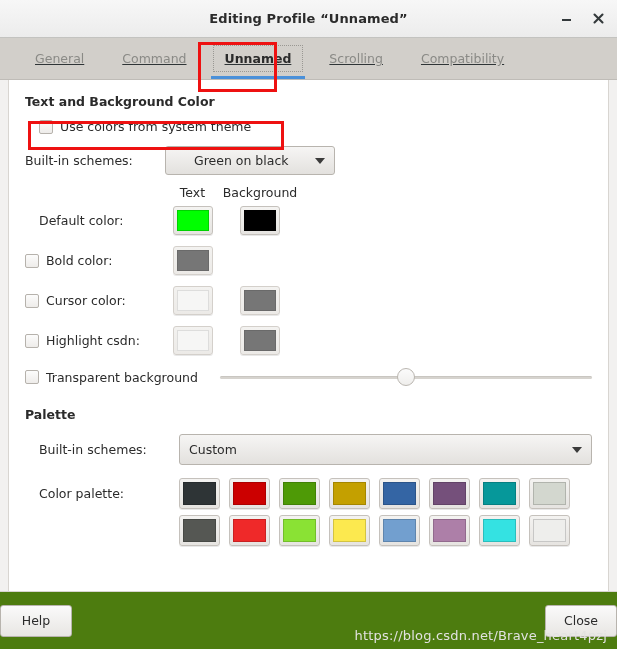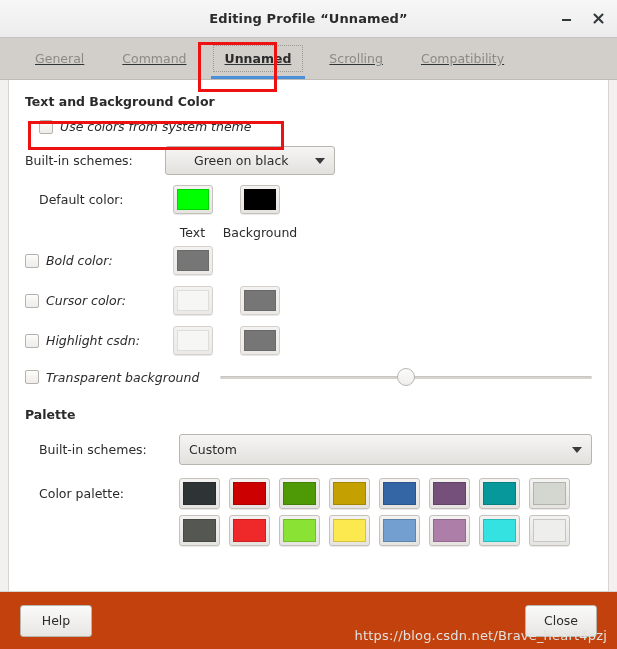--- a/index.html
+++ b/index.html
@@ -138,21 +138,20 @@
     border-radius: 2px;
     background: linear-gradient(to bottom, #fcfcfc, #eeecea);
     box-sizing: border-box;
     flex: 0 0 14px;
     cursor: default;
   }
   .cb-label {
     margin-left: 7px;
     font-size: 12.5px;
     color: #2b2b2b;
-    font-style: italic;
   }
 
   .lbl {
     font-size: 12.5px;
     color: #2b2b2b;
   }
 
   
   .combo {
     height: 29px;
@@ -260,25 +259,25 @@
     width: 100%; height: 100%;
     border: 1px solid rgba(0,0,0,0.16);
     box-sizing: border-box;
   }
 
   
   .bottombar {
     position: relative;
     flex: 0 0 58px;
     height: 58px;
-    background: #c2410c;
+    background: #4d7c0f;
     border-top: 1px solid #d8d5d1;
     display: flex;
     align-items: center;
-    padding: 0 20px;
+    padding: 0 0;
     box-sizing: border-box;
   }
   .btn {
     min-width: 72px;
     height: 32px;
     border: 1px solid #b8b4ae;
     border-radius: 3px;
     background: linear-gradient(to bottom, #fafafa 0%, #e8e6e3 100%);
     display: flex;
     align-items: center;
@@ -361,40 +360,40 @@
     </div>
 
     <div class="row" style="margin-left:0px; margin-bottom:10px;">
       <div class="lbl" style="width:140px;">Built-in schemes:</div>
       <div class="combo" style="width:170px;padding-left:28px;">
         <span>Green on black</span>
         <span class="arrow"></span>
       </div>
     </div>
 
-    <div class="row" style="margin-bottom:11px;">
-      <div style="width:140px; display:flex; align-items:center;">
-        <div class="lbl" style="margin-left:14px;">Default color:</div>
-      </div>
-      <div style="width:55px; display:flex; justify-content:center;">
-        <div class="swatch">
-          <div class="fill" style="background: rgb(0, 255, 0);"></div>
-        </div>
-      </div>
-      <div style="width:80px; display:flex; justify-content:center;">
-        <div class="swatch">
-          <div class="fill" style="background: rgb(0, 0, 0);"></div>
-        </div>
-      </div>
-    </div>
-
     <div class="row" style="margin-bottom:6px;">
       <div style="width:140px;"></div>
       <div class="col-head" style="width:55px;">Text</div>
       <div class="col-head" style="width:80px;">Background</div>
+    </div>
+
+    <div class="row" style="margin-bottom:11px;">
+      <div style="width:140px; display:flex; align-items:center;">
+        <div class="lbl" style="margin-left:14px;">Default color:</div>
+      </div>
+      <div style="width:55px; display:flex; justify-content:center;">
+        <div class="swatch">
+          <div class="fill" style="background: rgb(0, 255, 0);"></div>
+        </div>
+      </div>
+      <div style="width:80px; display:flex; justify-content:center;">
+        <div class="swatch">
+          <div class="fill" style="background: rgb(0, 0, 0);"></div>
+        </div>
+      </div>
     </div>
 
     <div class="row" style="margin-bottom:11px;">
       <div style="width:140px; display:flex; align-items:center;">
         <div class="cb"></div>
         <div class="cb-label">Bold color:</div>
       </div>
       <div style="width:55px; display:flex; justify-content:center;">
         <div class="swatch disabled">
           <div class="fill" style="background: rgb(118, 118, 118);"></div>

